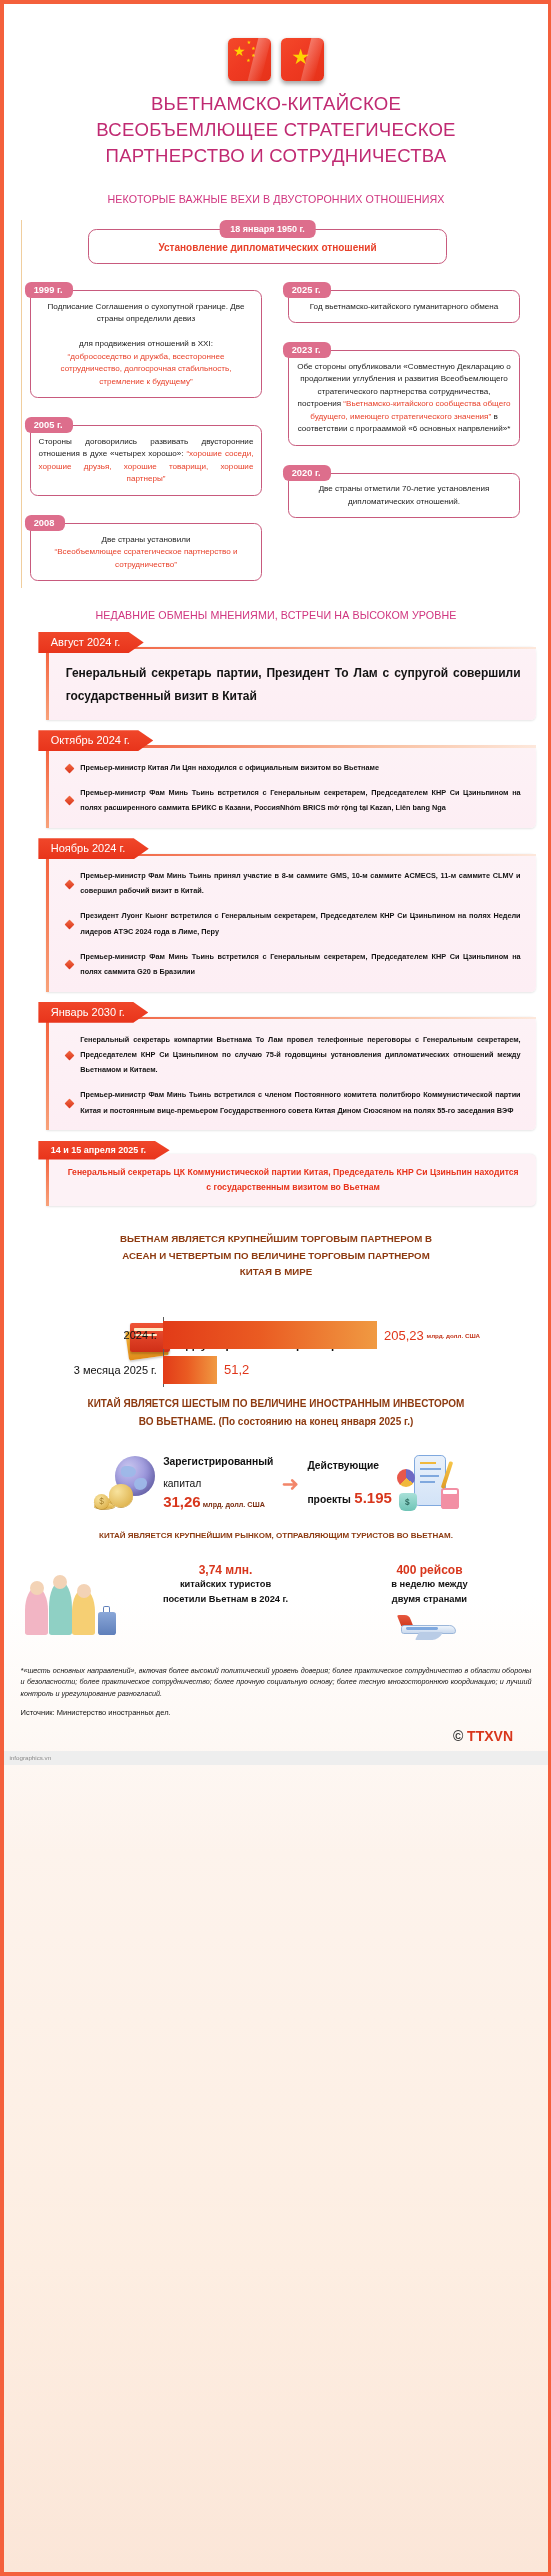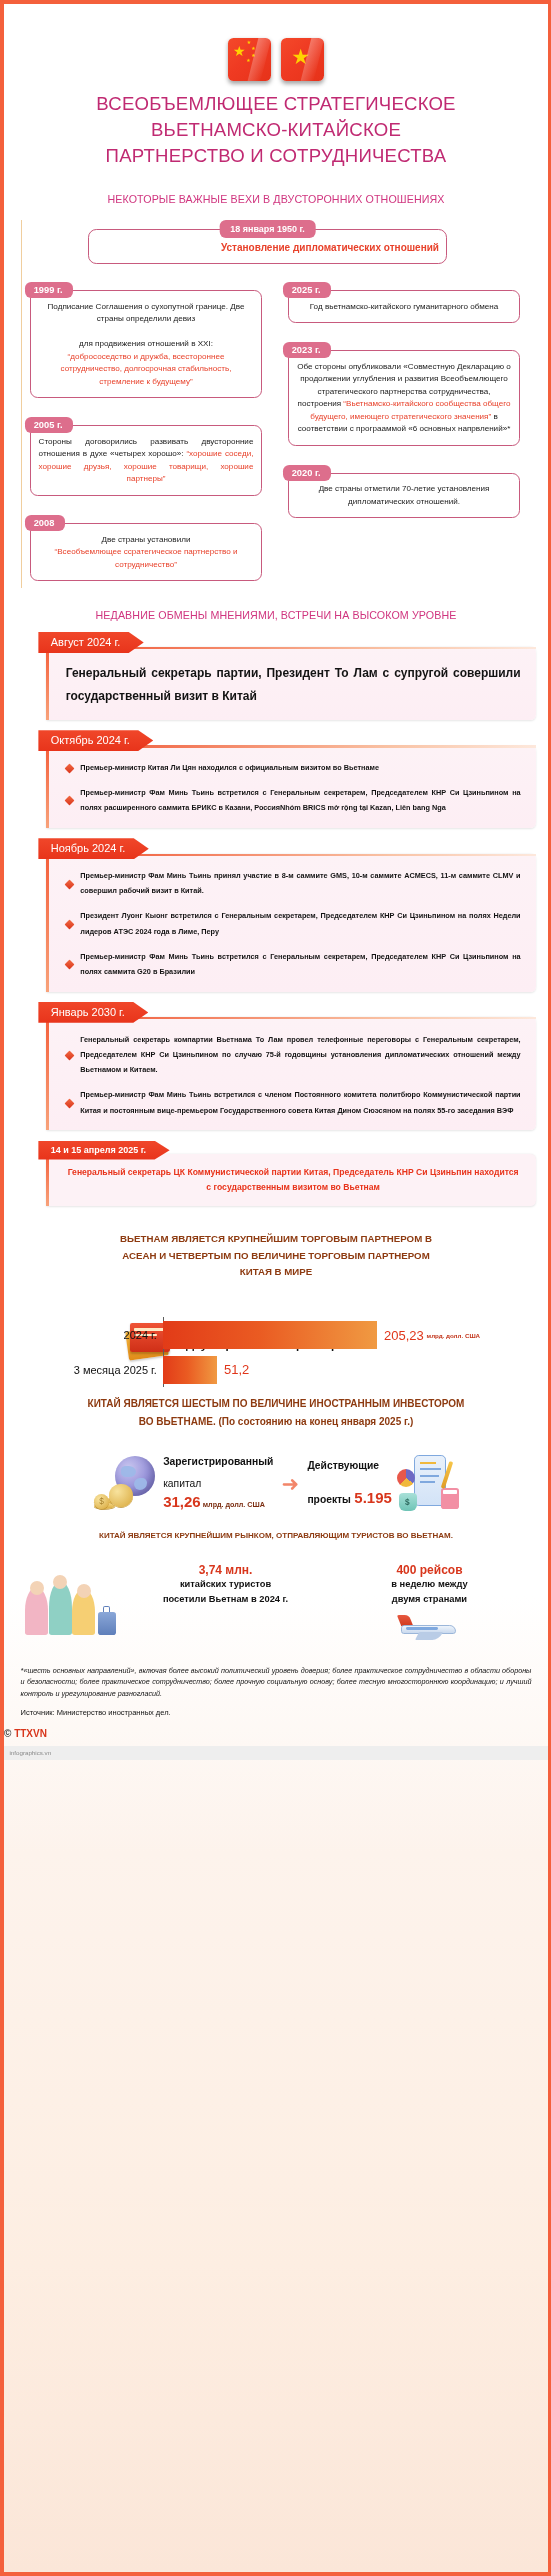--- a/index.html
+++ b/index.html
@@ -65,21 +65,21 @@
   .tl-top{ position:relative; width:359px; margin:0 auto;}
   .tl-top .chip{
     position:relative; z-index:3; display:inline-block;
     background:#dd6e8c; color:#fff; font-size:9px; font-weight:bold;
     padding:3.4px 11px 4.1px 11px; border-radius:6.2px;
     left:50%; transform:translateX(-50%);
   }
   .tl-top .body{
     margin-top:-9px;
     border:1px solid #c85a7d; border-radius:8.3px;
-    padding:12.4px 7px 9.7px 7px; text-align:right;
+    padding:12.4px 7px 9.7px 7px; text-align:center;
     color:#e8412a; font-size:10px; font-weight:bold;
     background:#fff;
   }
   .tl-cols{ display:flex; gap:11px; margin-top:18px; }
   .tl-col{ flex:1; display:flex; flex-direction:column; gap:19px; }
   .tl-col.right{ padding-top:0; }
   .card{ position:relative; }
   .card .chip{
     display:inline-block; position:relative; z-index:3;
     background:#dd6e8c; color:#fff; font-weight:bold; font-size:9.3px;
@@ -303,22 +303,22 @@
 
   
   .footnote{
     margin:15px 16.6px 0 16.6px; font-size:7.2px; line-height:1.62;
     color:#111; text-align:justify;font-style:italic;
   }
   .source{
     margin:8.3px 16.6px 0 16.6px; font-size:7.5px; color:#111;
   }
   .credit{
-    margin:11px 0 0 0; text-align:left; padding-right:18px;
-    font-size:10px; color:#3a3a3a; font-weight:bold;
+    margin:11px 0 0 0; text-align:right; padding-right:35px;
+    font-size:14px; color:#3a3a3a; font-weight:bold;
   }
   .credit .v{ color:#d8361c; }
   .tagbar{
     margin-top:7px; padding:2.8px 0 4.1px 5.5px;
     font-size:6.2px; color:#8a8a8a; background:#eeeeee;
   }
 </style>
 </head>
 <body>
 
@@ -331,22 +331,22 @@
       <span class="star cn-s3">★</span>
       <span class="star cn-s4">★</span>
       <span class="star cn-s5">★</span>
     </div>
     <div class="flag">
       <span class="star vn-s1">★</span>
     </div>
   </div>
 
   <div class="main-title">
+    <div>ВЬЕТНАМСКО-КИТАЙСКОЕ</div>
     <div>ВСЕОБЪЕМЛЮЩЕЕ СТРАТЕГИЧЕСКОЕ</div>
-    <div>ВЬЕТНАМСКО-КИТАЙСКОЕ</div>
     <div>ПАРТНЕРСТВО И СОТРУДНИЧЕСТВА</div>
   </div>
 
   <div class="section-head">НЕКОТОРЫЕ ВАЖНЫЕ ВЕХИ В ДВУСТОРОННИХ ОТНОШЕНИЯХ</div>
 
   <div class="tl-wrap">
     <div class="tl-top">
       <div class="chip">18 января 1950 г.</div>
       <div class="body">Установление дипломатических отношений</div>
     </div>

